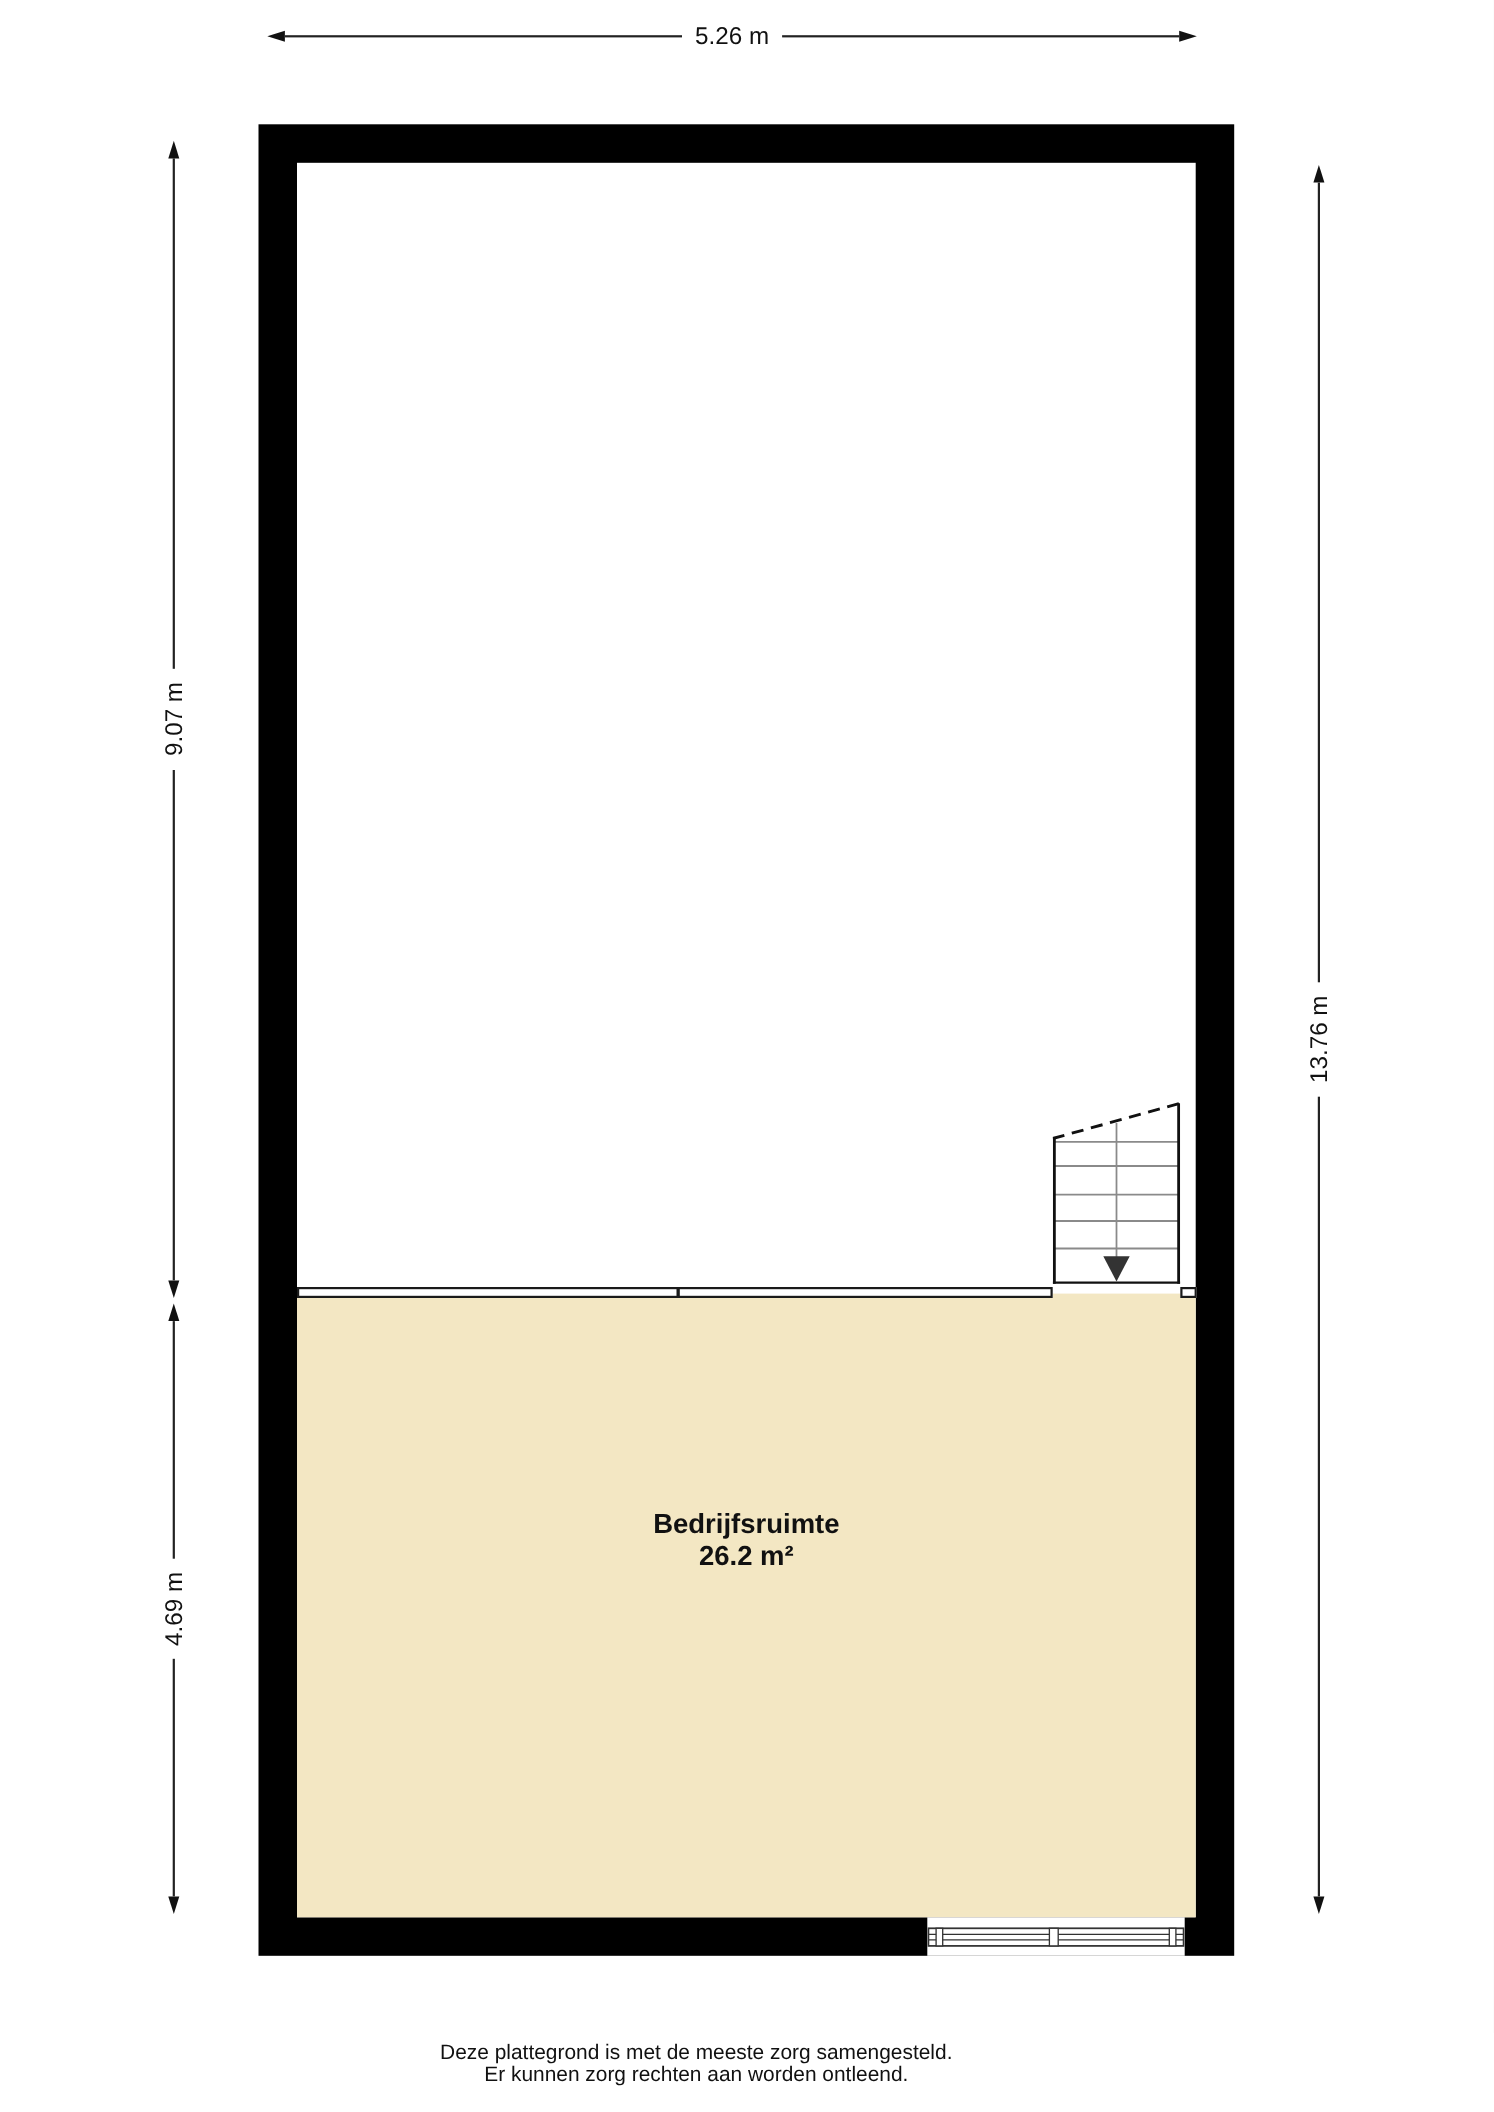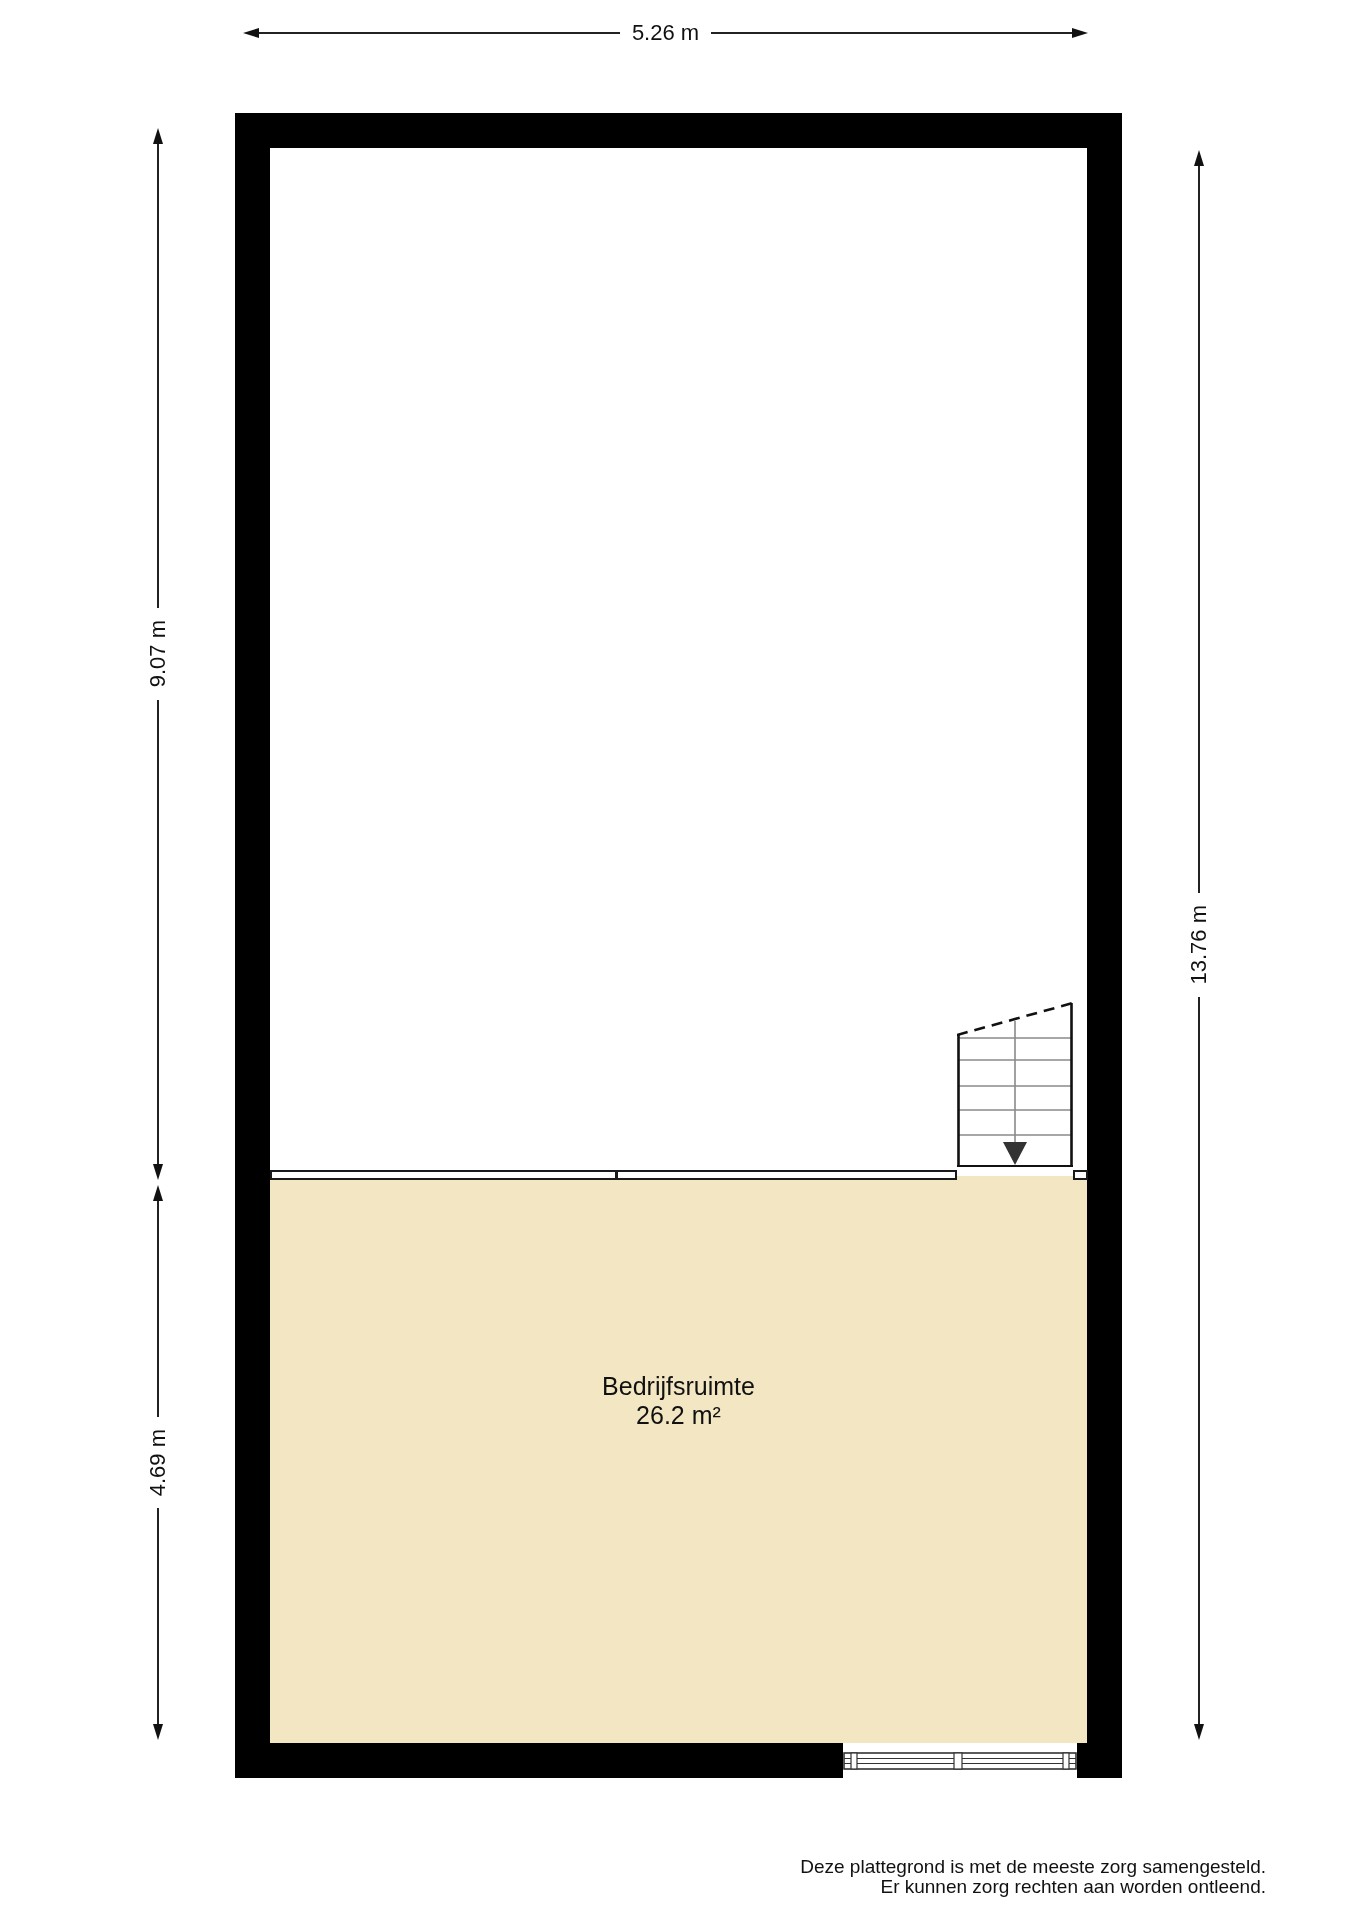--- a/index.html
+++ b/index.html
@@ -32,27 +32,27 @@
   .arr-right{border-top:5px solid transparent;border-bottom:5px solid transparent;border-left:16px solid #111;}
   .arr-up{border-left:5px solid transparent;border-right:5px solid transparent;border-bottom:16px solid #111;}
   .arr-down{border-left:5px solid transparent;border-right:5px solid transparent;border-top:16px solid #111;}
 
   .dim-top{left:243px;top:20px;width:845px;height:26px;}
   .dim-left-upper{left:144px;top:128px;width:28px;height:1052px;align-items:center;}
   .dim-left-lower{left:144px;top:1185px;width:28px;height:555px;align-items:center;}
   .dim-right{left:1185px;top:150px;width:28px;height:1590px;align-items:center;}
 
   
-  .room-label{left:270px;top:1372px;width:817px;text-align:center;}
+  .room-label{left:270px;top:1372px;width:817px;text-align:center;font-weight:bold;}
   .room-name{font-size:25px;line-height:29px;}
   .room-area{font-size:25px;line-height:29px;}
   .room-h{font-size:21px;line-height:24px;margin-top:29px;}
 
   
-  .footer{left:0;top:1857px;width:1266px;text-align:right;font-size:19px;line-height:20px;color:#111;}
+  .footer{left:0;top:1857px;width:1266px;text-align:center;font-size:19px;line-height:20px;color:#111;}
 </style>
 </head>
 <body>
 
 <div class="plan-page">
 
   <div class="abs dim dim-h dim-top">
     <span class="arr arr-left"></span>
     <span class="hseg"></span>
     <span class="dim-label">5.26 m</span>

